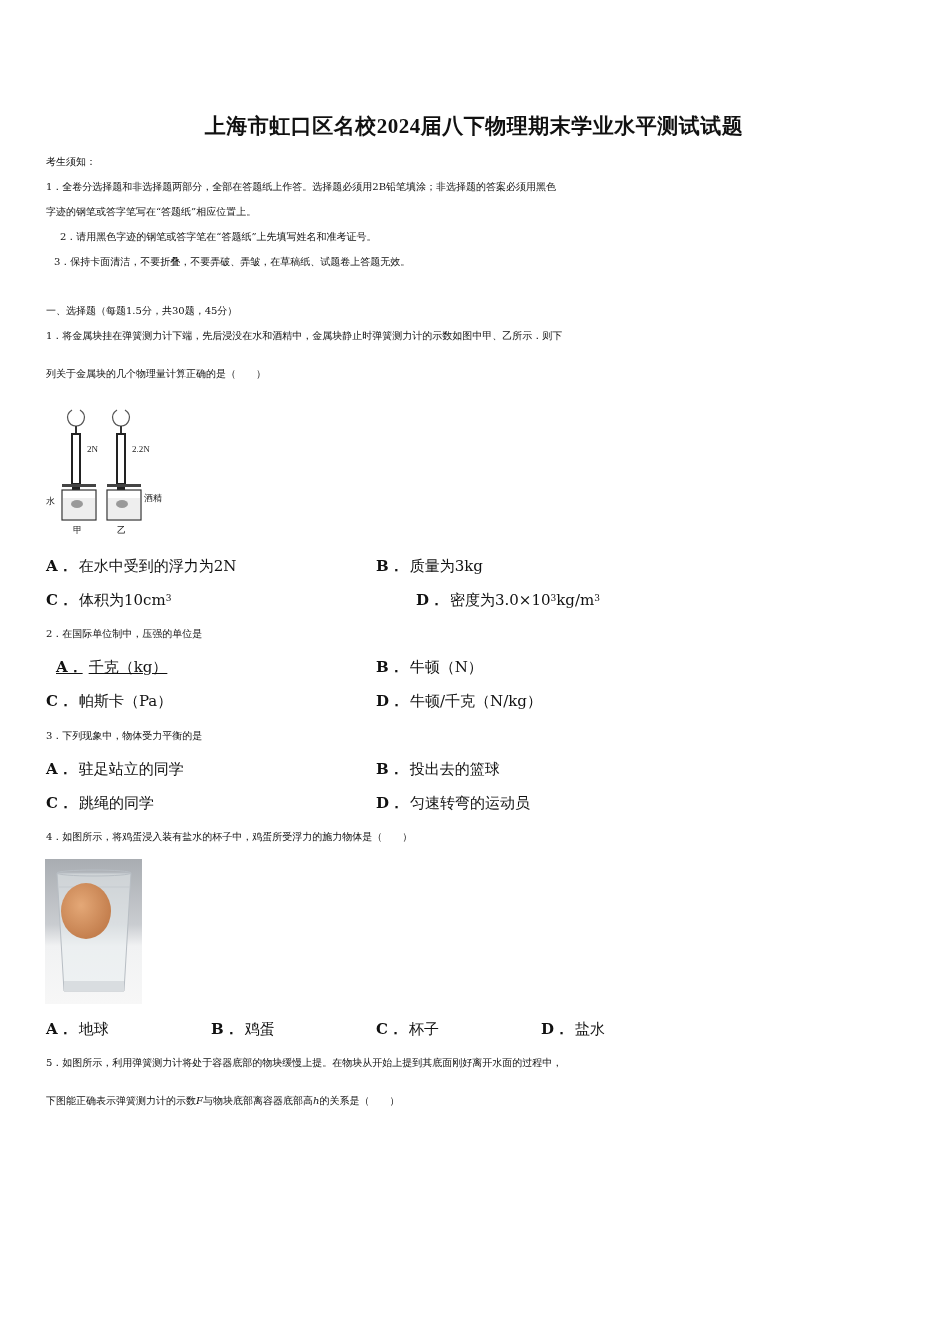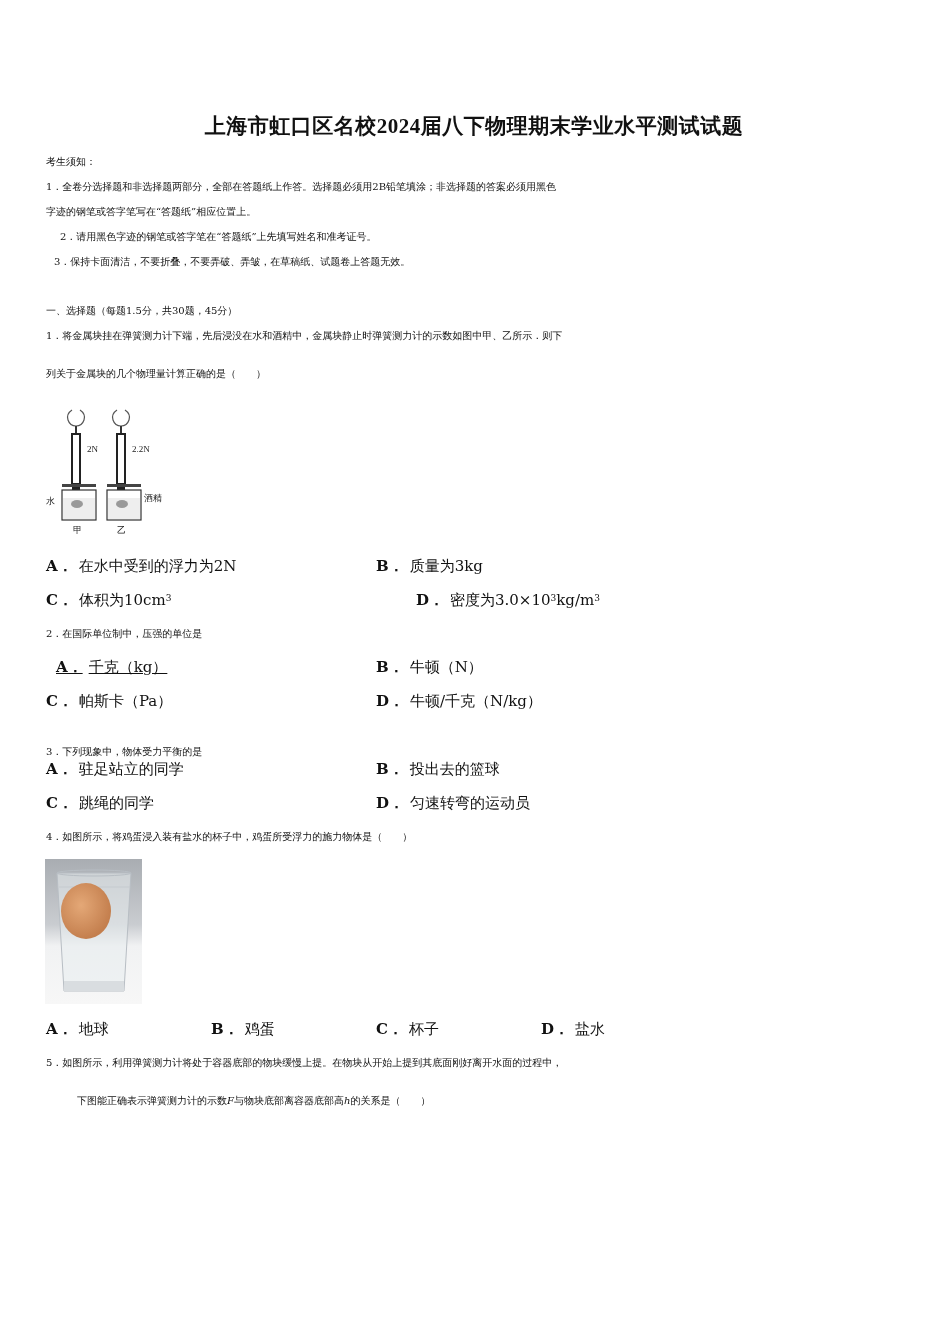--- a/index.html
+++ b/index.html
@@ -65,21 +65,21 @@
 <div class="abs opt" style="left:376px;top:557px;"><span class="lbl">B．</span><span>质量为3kg</span></div>
 <div class="abs opt" style="left:46px;top:591px;"><span class="lbl">C．</span><span>体积为10cm</span><sup>3</sup></div>
 <div class="abs opt" style="left:376px;top:591px;margin-left:40px;"><span class="lbl">D．</span><span>密度为3.0×10</span><sup>3</sup><span>kg/m</span><sup>3</sup></div>
 
 <div class="abs txt" style="left:46px;top:625px;text-align:center;">2．在国际单位制中，压强的单位是</div>
 <div class="abs opt" style="left:56px;top:658px;text-decoration:underline;"><span class="lbl">A．</span><span>千克（kg）</span></div>
 <div class="abs opt" style="left:376px;top:658px;"><span class="lbl">B．</span><span>牛顿（N）</span></div>
 <div class="abs opt" style="left:46px;top:692px;"><span class="lbl">C．</span><span>帕斯卡（Pa）</span></div>
 <div class="abs opt" style="left:376px;top:692px;"><span class="lbl">D．</span><span>牛顿/千克（N/kg）</span></div>
 
-<div class="abs txt" style="left:46px;top:727px;margin-top:16px;">3．下列现象中，物体受力平衡的是</div>
+<div class="abs txt" style="left:46px;top:727px;">3．下列现象中，物体受力平衡的是</div>
 <div class="abs opt" style="left:46px;top:760px;"><span class="lbl">A．</span><span>驻足站立的同学</span></div>
 <div class="abs opt" style="left:376px;top:760px;"><span class="lbl">B．</span><span>投出去的篮球</span></div>
 <div class="abs opt" style="left:46px;top:794px;"><span class="lbl">C．</span><span>跳绳的同学</span></div>
 <div class="abs opt" style="left:376px;top:794px;"><span class="lbl">D．</span><span>匀速转弯的运动员</span></div>
 
 <div class="abs txt" style="left:46px;top:828px;text-align:right;">4．如图所示，将鸡蛋浸入装有盐水的杯子中，鸡蛋所受浮力的施力物体是（　　）</div>
 <svg class="fig" style="left:45px;top:859px;" width="97" height="145">
   <defs>
     <linearGradient id="bg" x1="0" y1="0" x2="0" y2="1">
       <stop offset="0" stop-color="#a9adb2"></stop>
@@ -99,13 +99,13 @@
   <ellipse cx="41" cy="52" rx="25" ry="28" fill="url(#egg)"></ellipse>
   <rect x="19" y="122" width="60" height="10" fill="#d9dde0"></rect>
 </svg>
 
 <div class="abs opt" style="left:46px;top:1020px;"><span class="lbl">A．</span><span>地球</span></div>
 <div class="abs opt" style="left:211px;top:1020px;"><span class="lbl">B．</span><span>鸡蛋</span></div>
 <div class="abs opt" style="left:376px;top:1020px;"><span class="lbl">C．</span><span>杯子</span></div>
 <div class="abs opt" style="left:541px;top:1020px;"><span class="lbl">D．</span><span>盐水</span></div>
 
 <div class="abs txt" style="left:46px;top:1054px;">5．如图所示，利用弹簧测力计将处于容器底部的物块缓慢上提。在物块从开始上提到其底面刚好离开水面的过程中，</div>
-<div class="abs txt" style="left:46px;top:1092px;margin-left:31px;"><span>下图能正确表示弹簧测力计的示数</span><span class="it">F</span><span>与物块底部离容器底部高</span><span class="it">h</span><span>的关系是（　　）</span></div>
+<div class="abs txt" style="left:46px;top:1092px;"><span>下图能正确表示弹簧测力计的示数</span><span class="it">F</span><span>与物块底部离容器底部高</span><span class="it">h</span><span>的关系是（　　）</span></div>
 
 </body></html>

